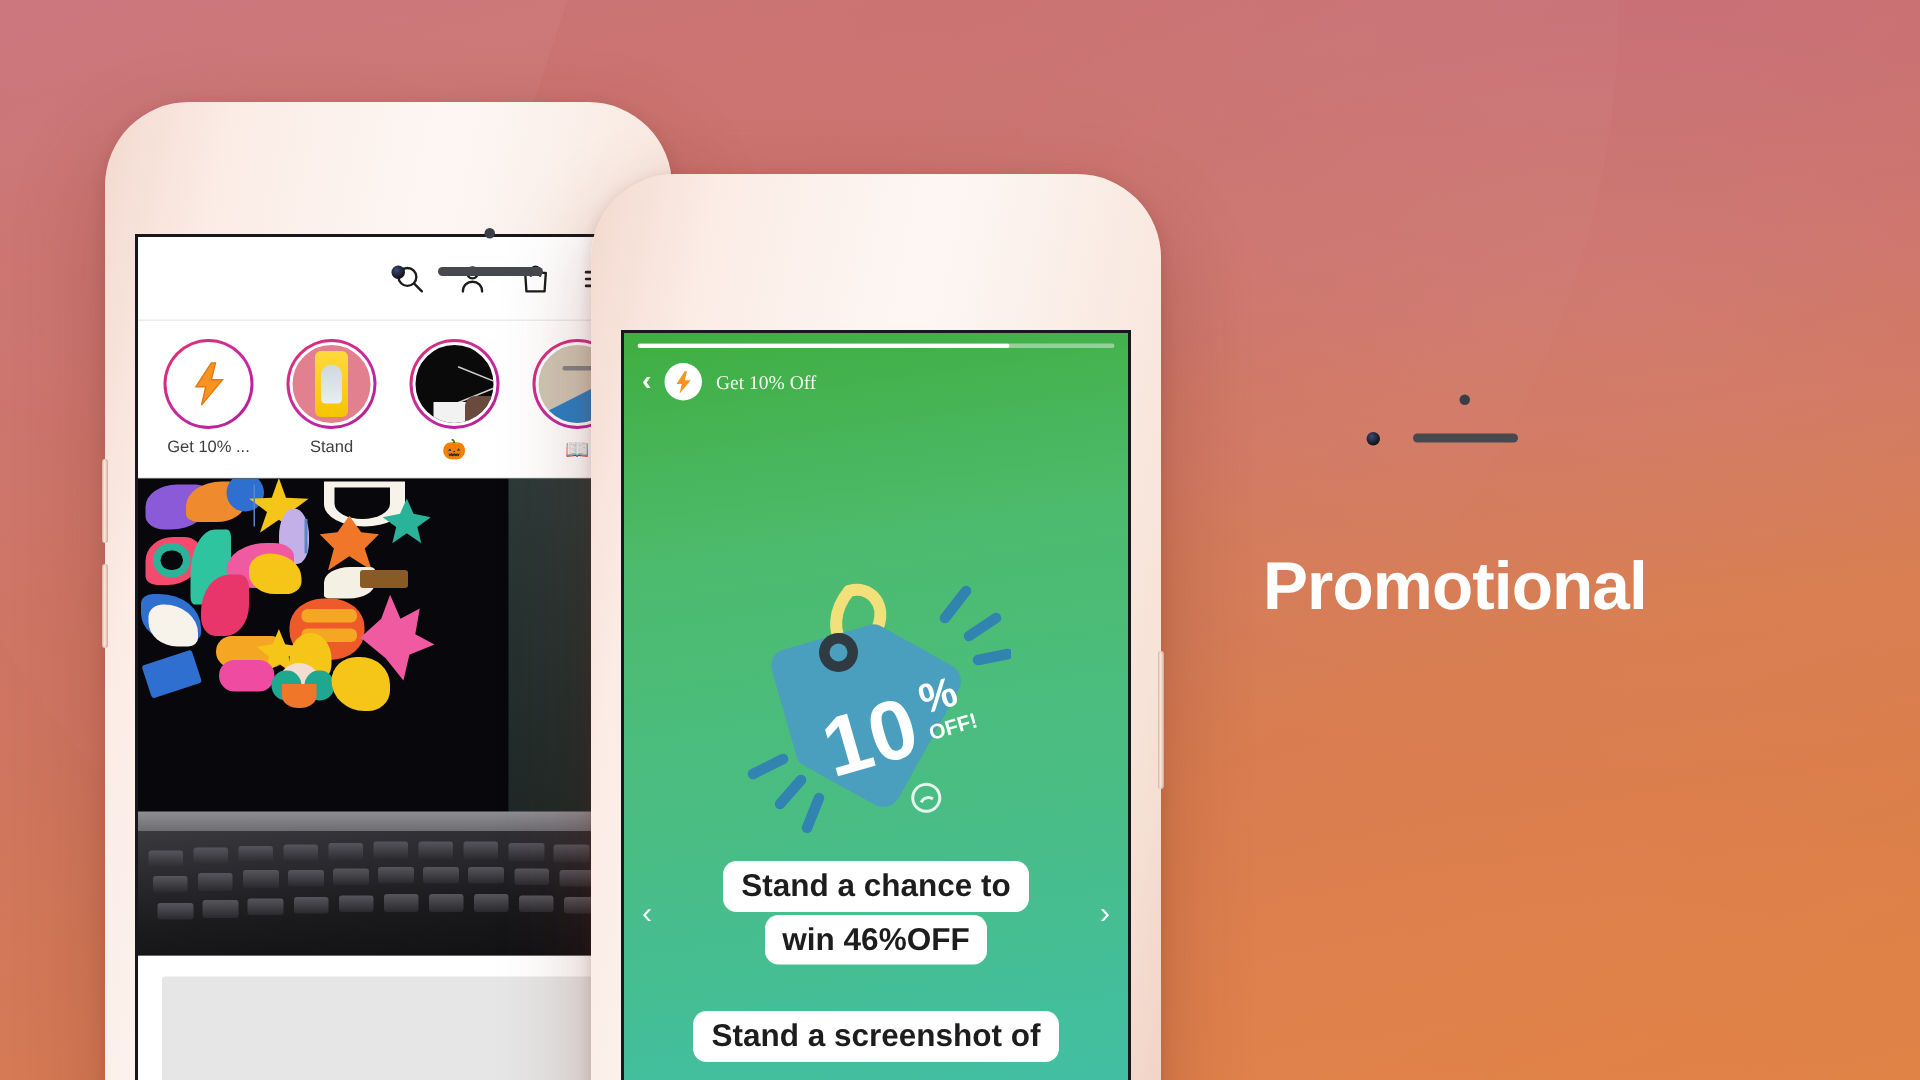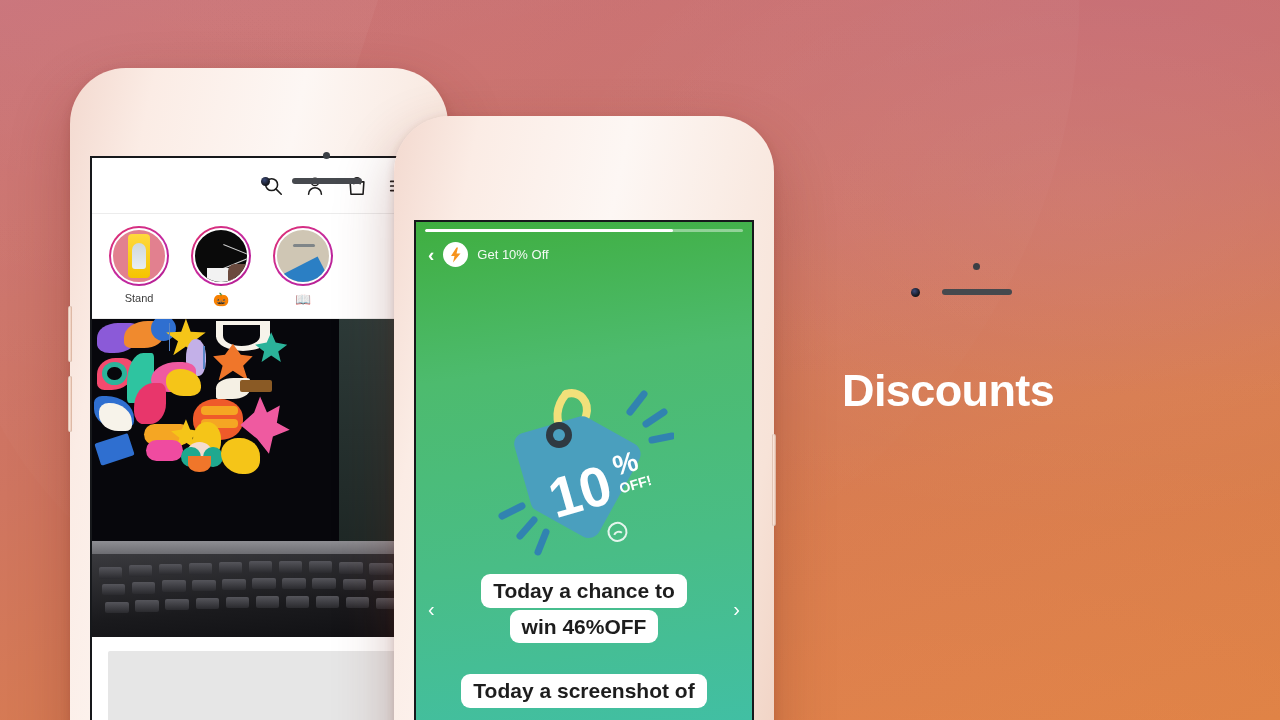--- a/index.html
+++ b/index.html
@@ -246,21 +246,21 @@
   .story-head {
     position:absolute; left:0; right:0; top:20px;
     display:flex; align-items:center; gap:9px; padding:0 12px;
   }
   .story-back { color:#fff; font-size:19px; line-height:1; font-weight:bold; }
   .story-avatar {
     width:25px; height:25px; border-radius:50%;
     background:#fff; display:flex; align-items:center; justify-content:center;
     flex:0 0 25px;
   }
-  .story-user { color:rgba(255,255,255,0.94); font-size:13px; }
+  .story-user { color:rgba(255,255,255,0.94); font-size:13px;font-family:Liberation Serif, serif; }
 
   .tag-wrap {
     position:absolute; left:0; right:0; top:150px;
     display:flex; align-items:center; justify-content:center;
   }
   .tag-art { position:relative; width:180px; height:190px; }
 
   .caption-row {
     position:absolute; left:0; right:0;
     display:flex; align-items:center; gap:6px; padding:0 12px;
@@ -278,21 +278,21 @@
 </style>
 </head>
 <body>
 
 <div class="bg-swoosh-a"></div>
 <div class="bg-swoosh-d"></div>
 <div class="bg-swoosh-b"></div>
 <div class="bg-swoosh-c"></div>
 
 <div class="headline">
-  <div>Discounts</div>
+  <div>Promotional</div>
 </div>
 
 <div class="phone" id="phone-back">
   <div class="sidebtn v1"></div>
   <div class="sidebtn v2"></div>
 
   <div class="screen">
 
     <div class="store-nav">
       <span>
@@ -317,20 +317,30 @@
         <svg class="ico" viewBox="0 0 24 24" stroke="#1b1b1b" stroke-width="1.9" stroke-linecap="round">
           <line x1="3" y1="7" x2="21" y2="7"></line>
             <line x1="3" y1="12" x2="21" y2="12"></line>
             <line x1="3" y1="17" x2="21" y2="17"></line>
         </svg>
       </span>
     </div>
 
     <div class="story-tray">
 
+      <div class="story-item">
+        <div class="story-ring">
+          <div class="story-inner thumb-bolt">
+            <svg width="26" height="30" viewBox="0 0 26 32">
+              <path d="M15 1 4 18h7l-3 13L23 13h-8l3-12z" fill="#f7931e" stroke="#e07b12" stroke-width="1"></path>
+            </svg>
+          </div>
+        </div>
+        <div class="story-label">Get 10% ...</div>
+      </div>
 
       <div class="story-item">
         <div class="story-ring">
           <div class="story-inner thumb-today">
               <span class="dev"></span>
             </div>
         </div>
         <div class="story-label">Stand</div>
       </div>
 
@@ -494,29 +504,29 @@
               <circle cx="112" cy="166" r="9" fill="none" stroke="#ffffff" stroke-width="2" opacity="0.85"></circle>
               <path d="M108 168 a5 5 0 0 1 8 0" fill="none" stroke="#ffffff" stroke-width="2" opacity="0.85"></path>
             </g>
           </svg>
         </div>
       </div>
 
       <div class="caption-row" id="caption-primary">
         <span class="cap-nav">‹</span>
         <span class="cap-stack">
-          <span class="cap-line">Today a chance to</span>
+          <span class="cap-line">Stand a chance to</span>
           <span class="cap-line">win 46%OFF</span>
         </span>
         <span class="cap-nav">›</span>
       </div>
 
       <div class="caption-row" id="caption-secondary">
         <span class="cap-stack">
-          <span class="cap-line">Today a screenshot of</span>
+          <span class="cap-line">Stand a screenshot of</span>
         </span>
       </div>
 
     </div>
   </div>
 
   <div class="cam"></div>
   <div class="sensor"></div>
   <div class="speaker"></div>
 </div>

